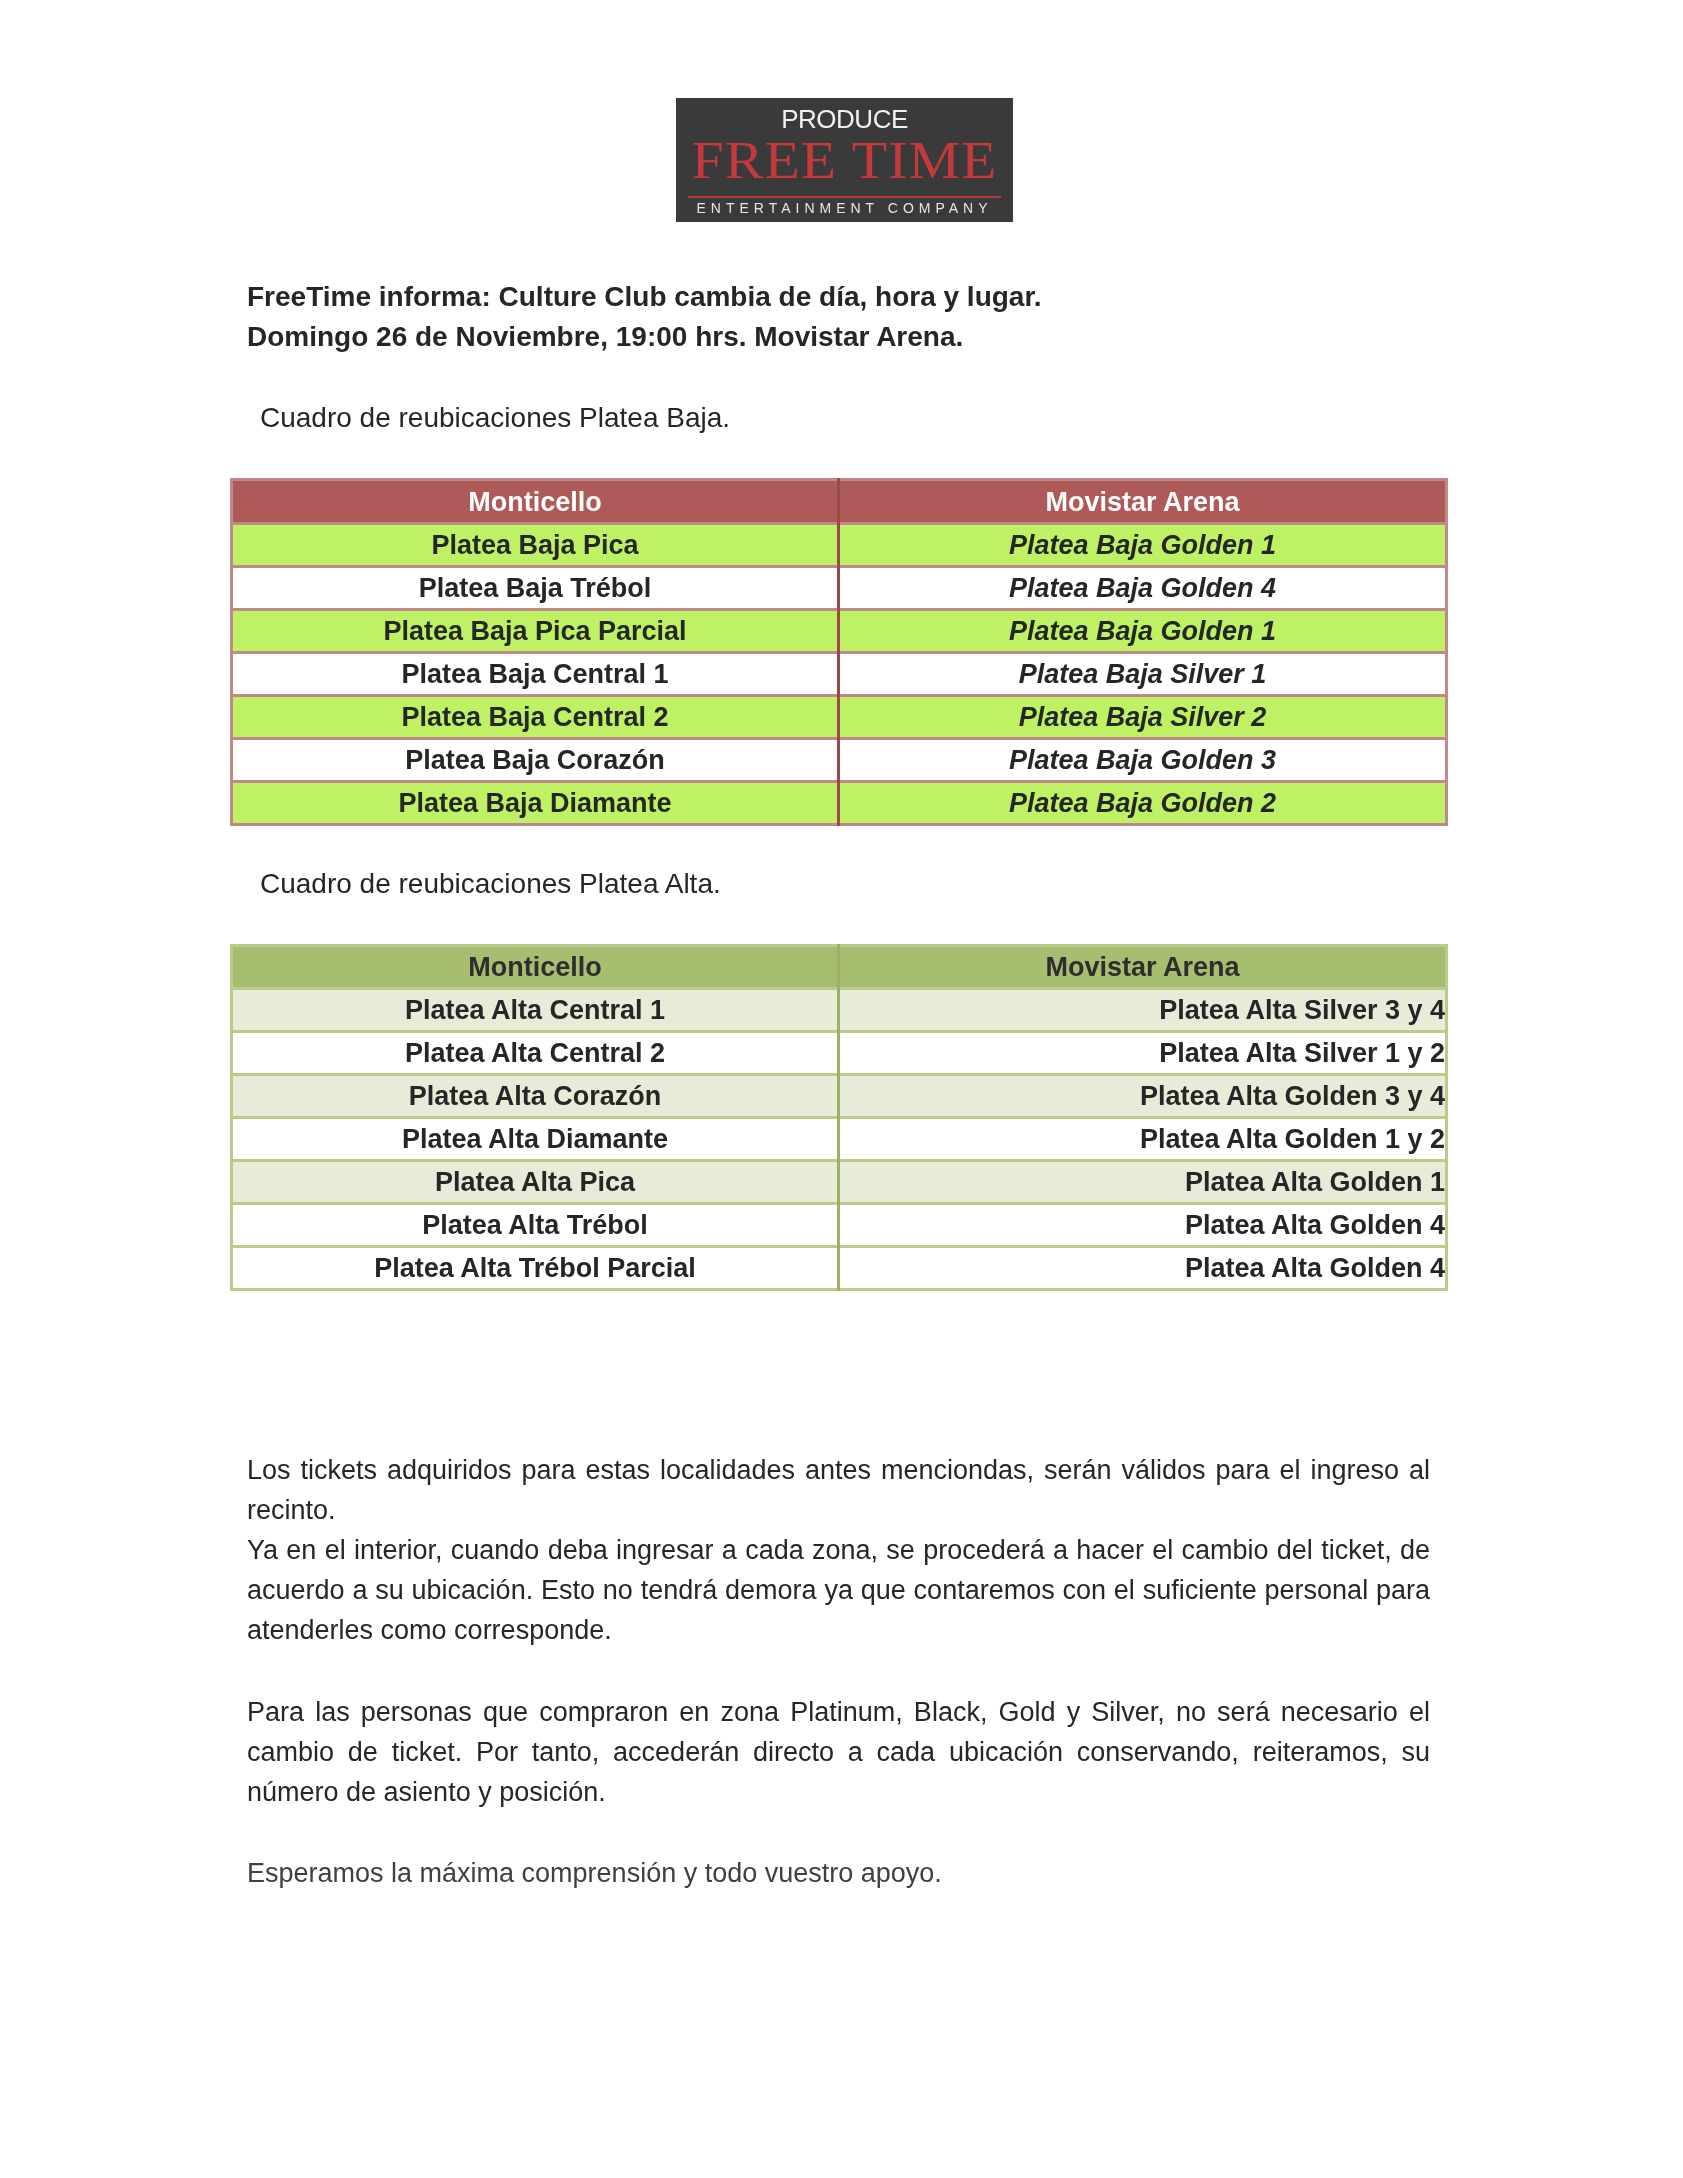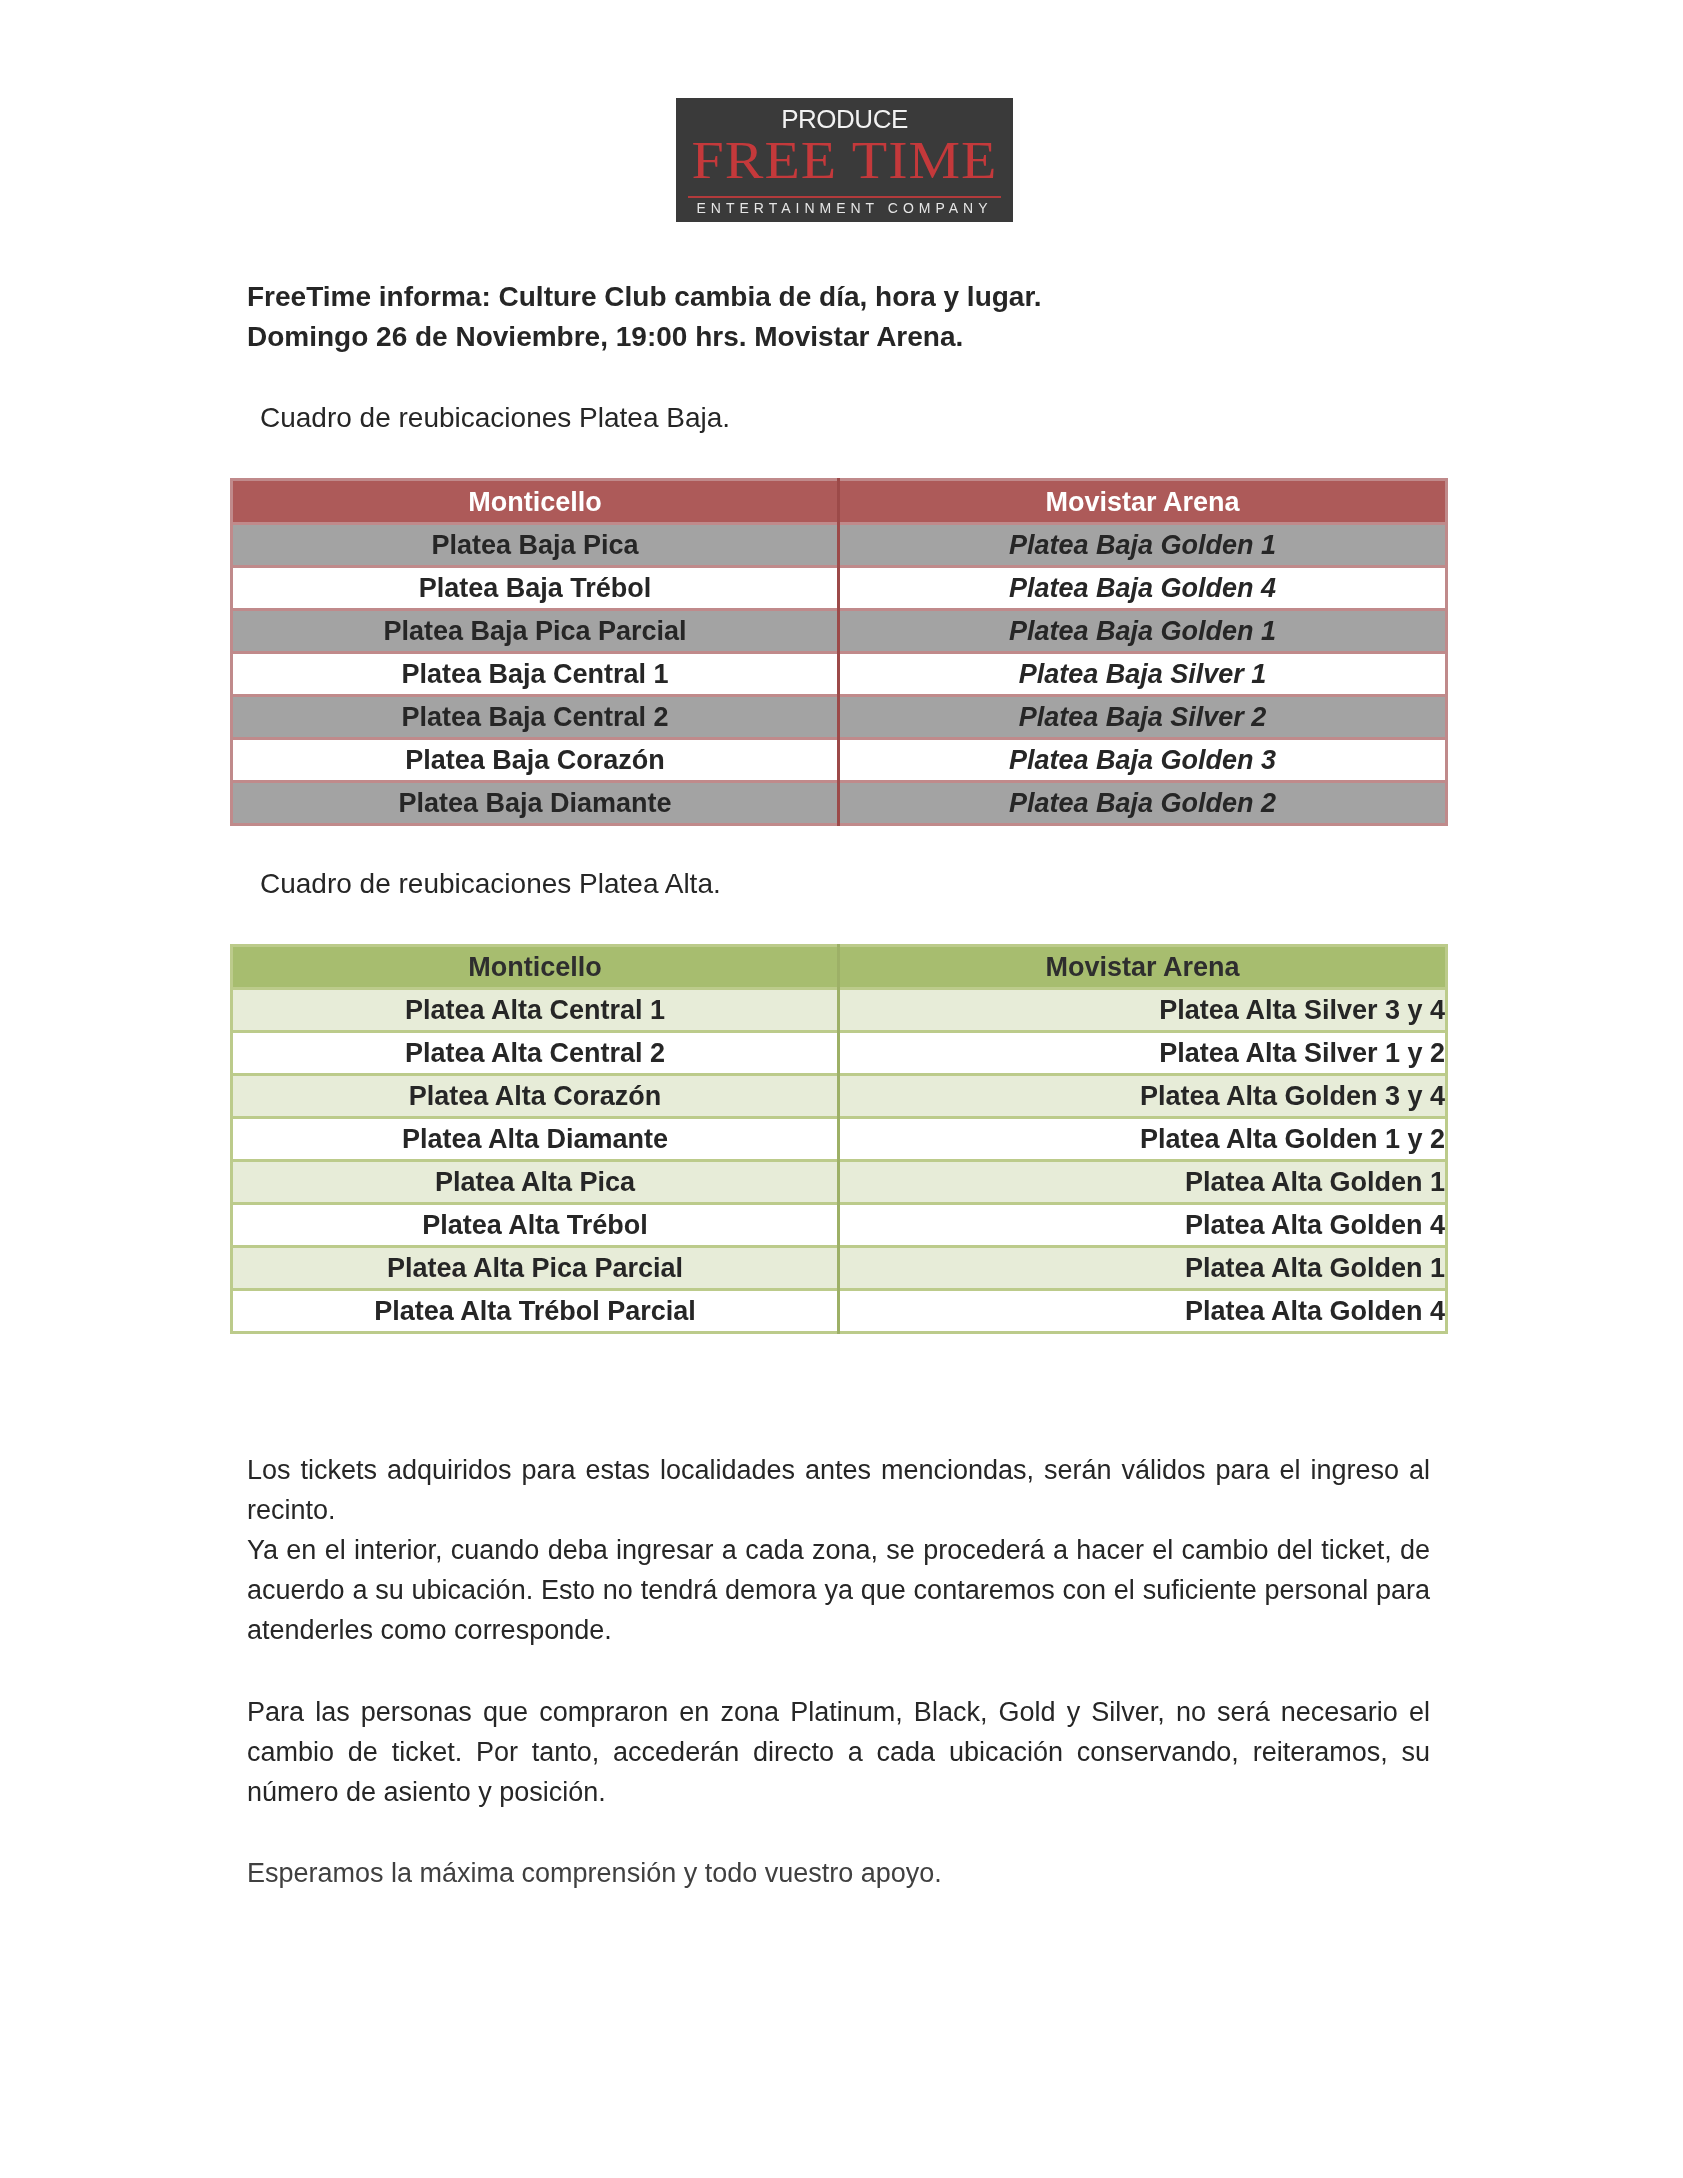--- a/index.html
+++ b/index.html
@@ -29,21 +29,21 @@
                 white-space: nowrap; }
   table.reloc col.c1 { width: 607px; }
   table.reloc col.c2 { width: 608px; }
 
   table.red { top: 478px; border: 3px solid #c08a8b; }
   table.red th { background: #ad5a59; color: #ffffff; border-right: 3px solid #9c4a49;
                  border-bottom: 2px solid #c08a8b; height: 41px; }
   table.red th:last-child { border-right: none; }
   table.red td { border-top: 3px solid #c08a8b; border-right: 3px solid #9c4a49; color: #262626; }
   table.red td:last-child { border-right: none; font-style: italic; }
-  table.red tr.odd td { background: #a3a3a3; margin-top: 46px; }
+  table.red tr.odd td { background: #bef264; margin-top: 46px; }
   table.red tr.even td { background: #ffffff; }
 
   table.green { top: 944px; border: 3px solid #bccb8b; }
   table.green th { background: #a7bd6f; color: #2e2e2e; border-right: 3px solid #9db067;
                    border-bottom: 2px solid #bccb8b; height: 40px; }
   table.green th:last-child { border-right: none; }
   table.green td { border-top: 3px solid #bccb8b; border-right: 3px solid #9db067; color: #262626; }
   table.green td:last-child { border-right: none; text-align: right; }
   table.green tr.odd td { background: #e7ecd8; }
   table.green tr.even td { background: #ffffff; }
@@ -146,24 +146,20 @@
         <td>Platea Alta Golden 1 y 2</td>
       </tr>
       <tr class="odd">
         <td>Platea Alta Pica</td>
         <td>Platea Alta Golden 1</td>
       </tr>
       <tr class="even">
         <td>Platea Alta Trébol</td>
         <td>Platea Alta Golden 4</td>
       </tr>
-      <tr class="odd">
-        <td>Platea Alta Pica Parcial</td>
-        <td>Platea Alta Golden 1</td>
-      </tr>
       <tr class="even">
         <td>Platea Alta Trébol Parcial</td>
         <td>Platea Alta Golden 4</td>
       </tr>
     </tbody>
 </table>
 
 <div class="body-text para1">
   <p>Los tickets adquiridos para estas localidades antes menciondas, serán válidos para el ingreso al recinto.</p>
   <p>Ya en el interior, cuando deba ingresar a cada zona, se procederá a hacer el cambio del ticket, de acuerdo a su ubicación. Esto no tendrá demora ya que contaremos con el suficiente personal para atenderles como corresponde.</p>

